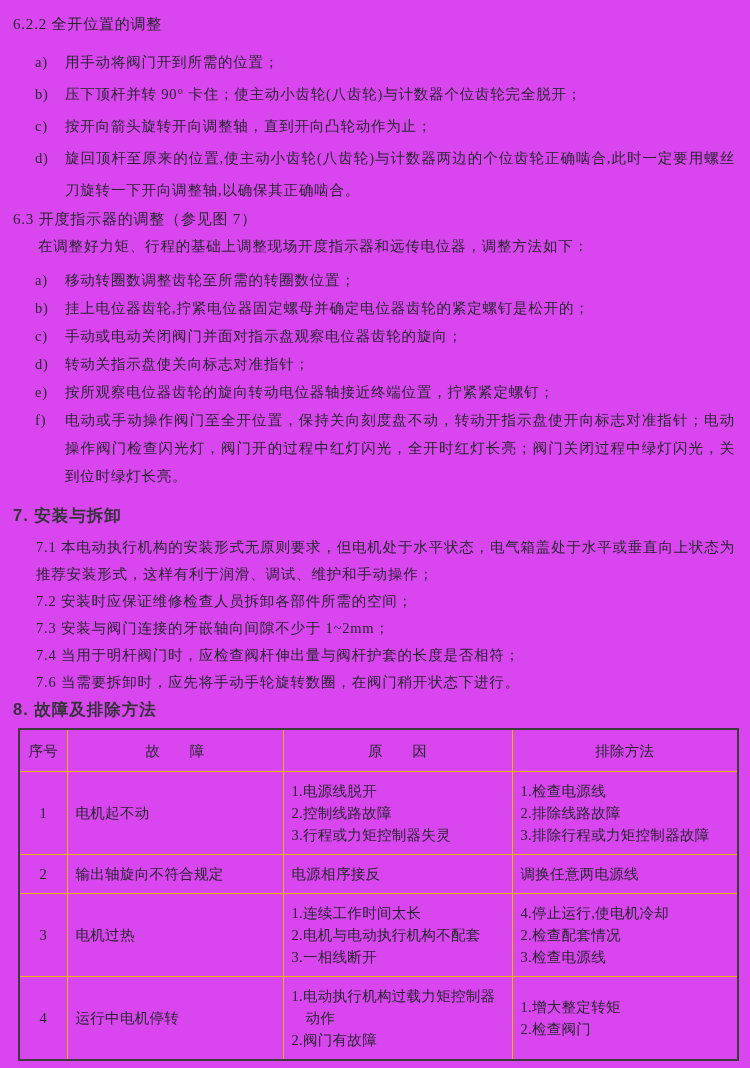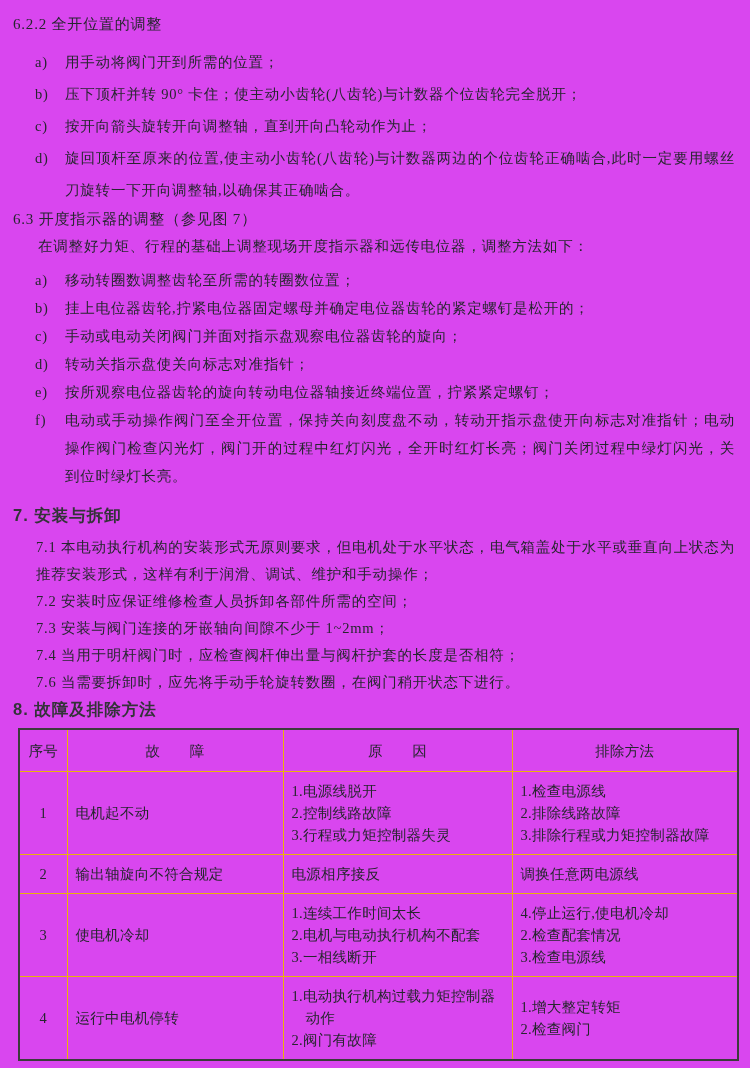--- a/index.html
+++ b/index.html
@@ -203,21 +203,21 @@
             <td class="fault-cell">输出轴旋向不符合规定</td>
             <td class="cause-cell">
               <div class="cell-line">电源相序接反</div>
             </td>
             <td class="remedy-cell">
               <div class="cell-line">调换任意两电源线</div>
             </td>
           </tr>
           <tr>
             <td class="no">3</td>
-            <td class="fault-cell">使电机冷却</td>
+            <td class="fault-cell">电机过热</td>
             <td class="cause-cell">
               <div class="cell-line">1.连续工作时间太长</div>
               <div class="cell-line">2.电机与电动执行机构不配套</div>
               <div class="cell-line">3.一相线断开</div>
             </td>
             <td class="remedy-cell">
               <div class="cell-line">4.停止运行,使电机冷却</div>
               <div class="cell-line">2.检查配套情况</div>
               <div class="cell-line">3.检查电源线</div>
             </td>

